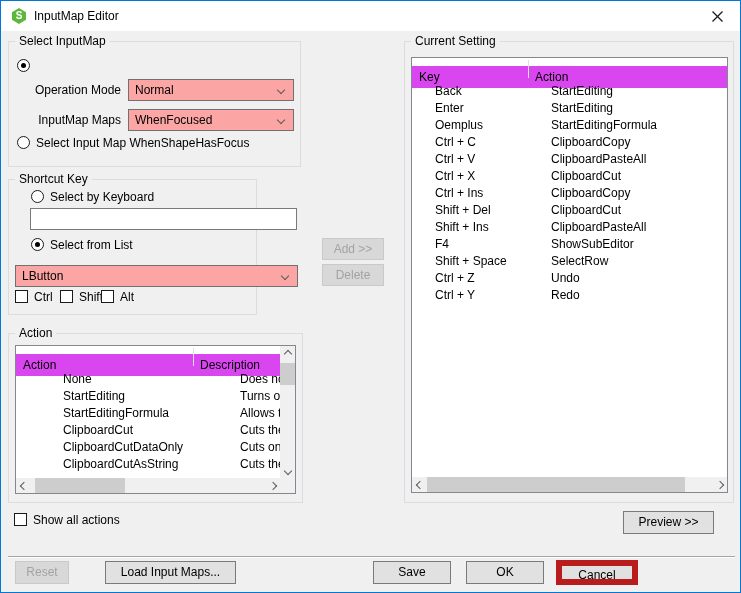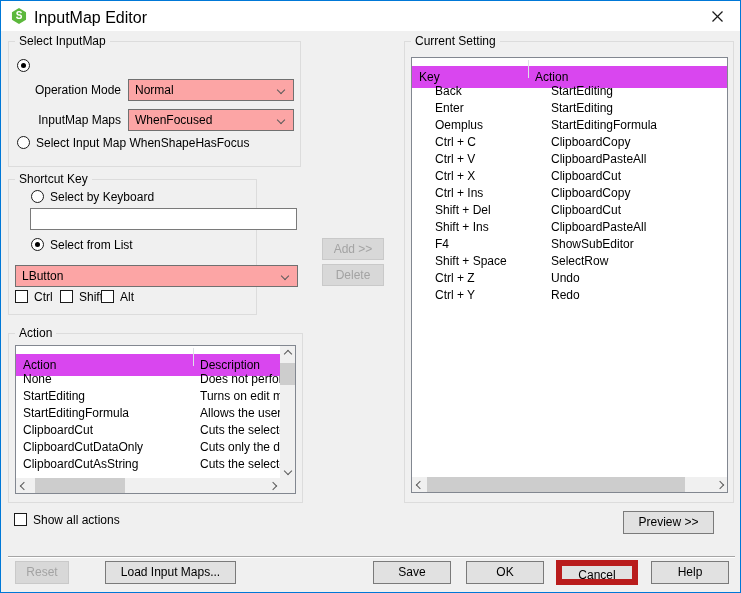--- a/index.html
+++ b/index.html
@@ -6,21 +6,21 @@
   html,body { background:#fff; }
   body { font-family:"Liberation Sans","DejaVu Sans",sans-serif; font-size:12px; color:#000; }
 
   .dialog { position:relative; width:741px; height:593px; border:1px solid #0078d7; background:#f0f0f0; overflow:hidden; }
 
   
   .titlebar { position:absolute; left:0; top:0; right:0; height:30px; background:#fff; }
   .app-icon { position:absolute; left:10px; top:7px; width:16px; height:16px; background:#5cb83c;
               clip-path:polygon(50% 0, 94% 26%, 94% 74%, 50% 100%, 6% 74%, 6% 26%);
               color:#fff; font-weight:bold; font-size:10px; line-height:16px; text-align:center; }
-  .title-text { position:absolute; left:33px; top:8px; font-size:16px; }
+  .title-text { position:absolute; left:33px; top:8px; font-size:12px; }
   .close-btn { position:absolute; right:0; top:0; width:45px; height:30px; display:flex; align-items:center; justify-content:center; }
 
   
   .grp { position:absolute; border:1px solid #dcdcdc; }
   .grp-title { position:absolute; top:-8px; left:6px; background:#f0f0f0; padding:0 4px; line-height:14px; }
 
   
   .radio { position:absolute; width:13px; height:13px; border:1px solid #1a1a1a; border-radius:50%; background:#fff; }
   .radio.sel::after { content:""; position:absolute; left:3px; top:3px; width:5px; height:5px; border-radius:50%; background:#000; }
   .cb { position:absolute; width:13px; height:13px; border:1px solid #1a1a1a; background:#fff; }
@@ -113,21 +113,21 @@
   </div>
 
   <div class="grp" style="left:7px; top:332px; width:295px; height:170px;">
     <span class="grp-title">Action</span>
     <div class="lv" style="left:6px; top:11px; width:281px; height:149px;">
       <div class="lv-head" style="right:15px;">
         <div class="hc" style="width:177px;">Action</div>
         <div class="hc">Description</div>
       </div>
       <div class="hdiv" style="left:177px;"></div>
-      <div class="rows" style="right:15px; bottom:15px;">
+      <div class="rows" style="right:15px; bottom:15px;padding-left:40px;">
 
           <div class="lrow">
             <div class="cell" style="width:177px;">None</div>
             <div class="cell" style="flex:1;">Does not perform</div>
           </div>
 
           <div class="lrow">
             <div class="cell" style="width:177px;">StartEditing</div>
             <div class="cell" style="flex:1;">Turns on edit mod</div>
           </div>
@@ -270,15 +270,14 @@
   </div>
 
   <div class="btn" style="left:622px; top:510px; width:91px;">Preview &gt;&gt;</div>
 
   <div class="etch" style="left:7px; top:555px; width:727px;"></div>
   <div class="btn dis" style="left:14px; top:560px; width:54px;">Reset</div>
   <div class="btn" style="left:104px; top:560px; width:131px;">Load Input Maps...</div>
   <div class="btn" style="left:372px; top:560px; width:78px;">Save</div>
   <div class="btn" style="left:465px; top:560px; width:78px;">OK</div>
   <div class="btn focus" style="left:555px; top:559px; width:82px; height:25px;">Cancel</div>
-  <div class="btn" style="left:650px; top:560px; width:78px;">Help</div>
 
 </div>
 
 </body></html>

